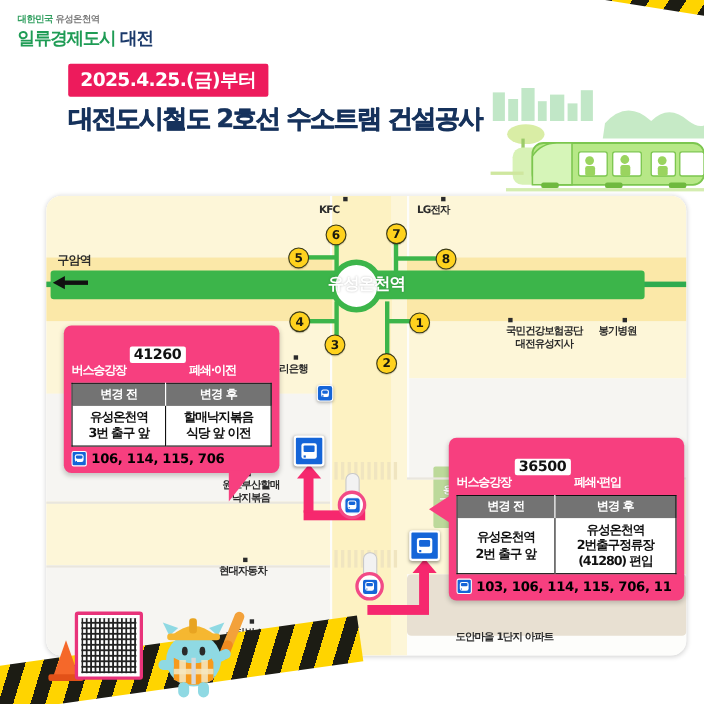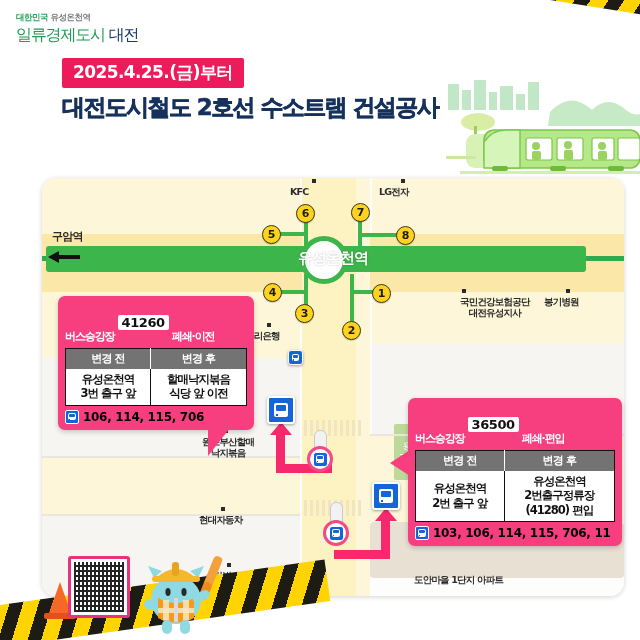--- a/index.html
+++ b/index.html
@@ -40,21 +40,21 @@
   }
 
   
   .brandlogo { position: absolute; left: 16px; top: 12px; z-index: 20; }
   .brand-sub {
     font-size: 8.5px; font-weight: bold; letter-spacing: -0.5px;
     color: #2f9e5e; white-space: nowrap;
   }
   .brand-sub .gray { color: #7b7b7b; }
   .brand-main {
-    font-size: 16px; font-weight: normal; letter-spacing: -1.2px;
+    font-size: 16px; font-weight: bold; letter-spacing: -1.2px;
     white-space: nowrap; margin-top: 1px;
   }
   .brand-main .g { color: #1f9c55; }
   .brand-main .n { color: #1b3a6b; }
 
   
   .tram-art {
     position: absolute; right: 0; top: 70px;
     width: 200px; height: 110px; z-index: 5;
     overflow: hidden;

